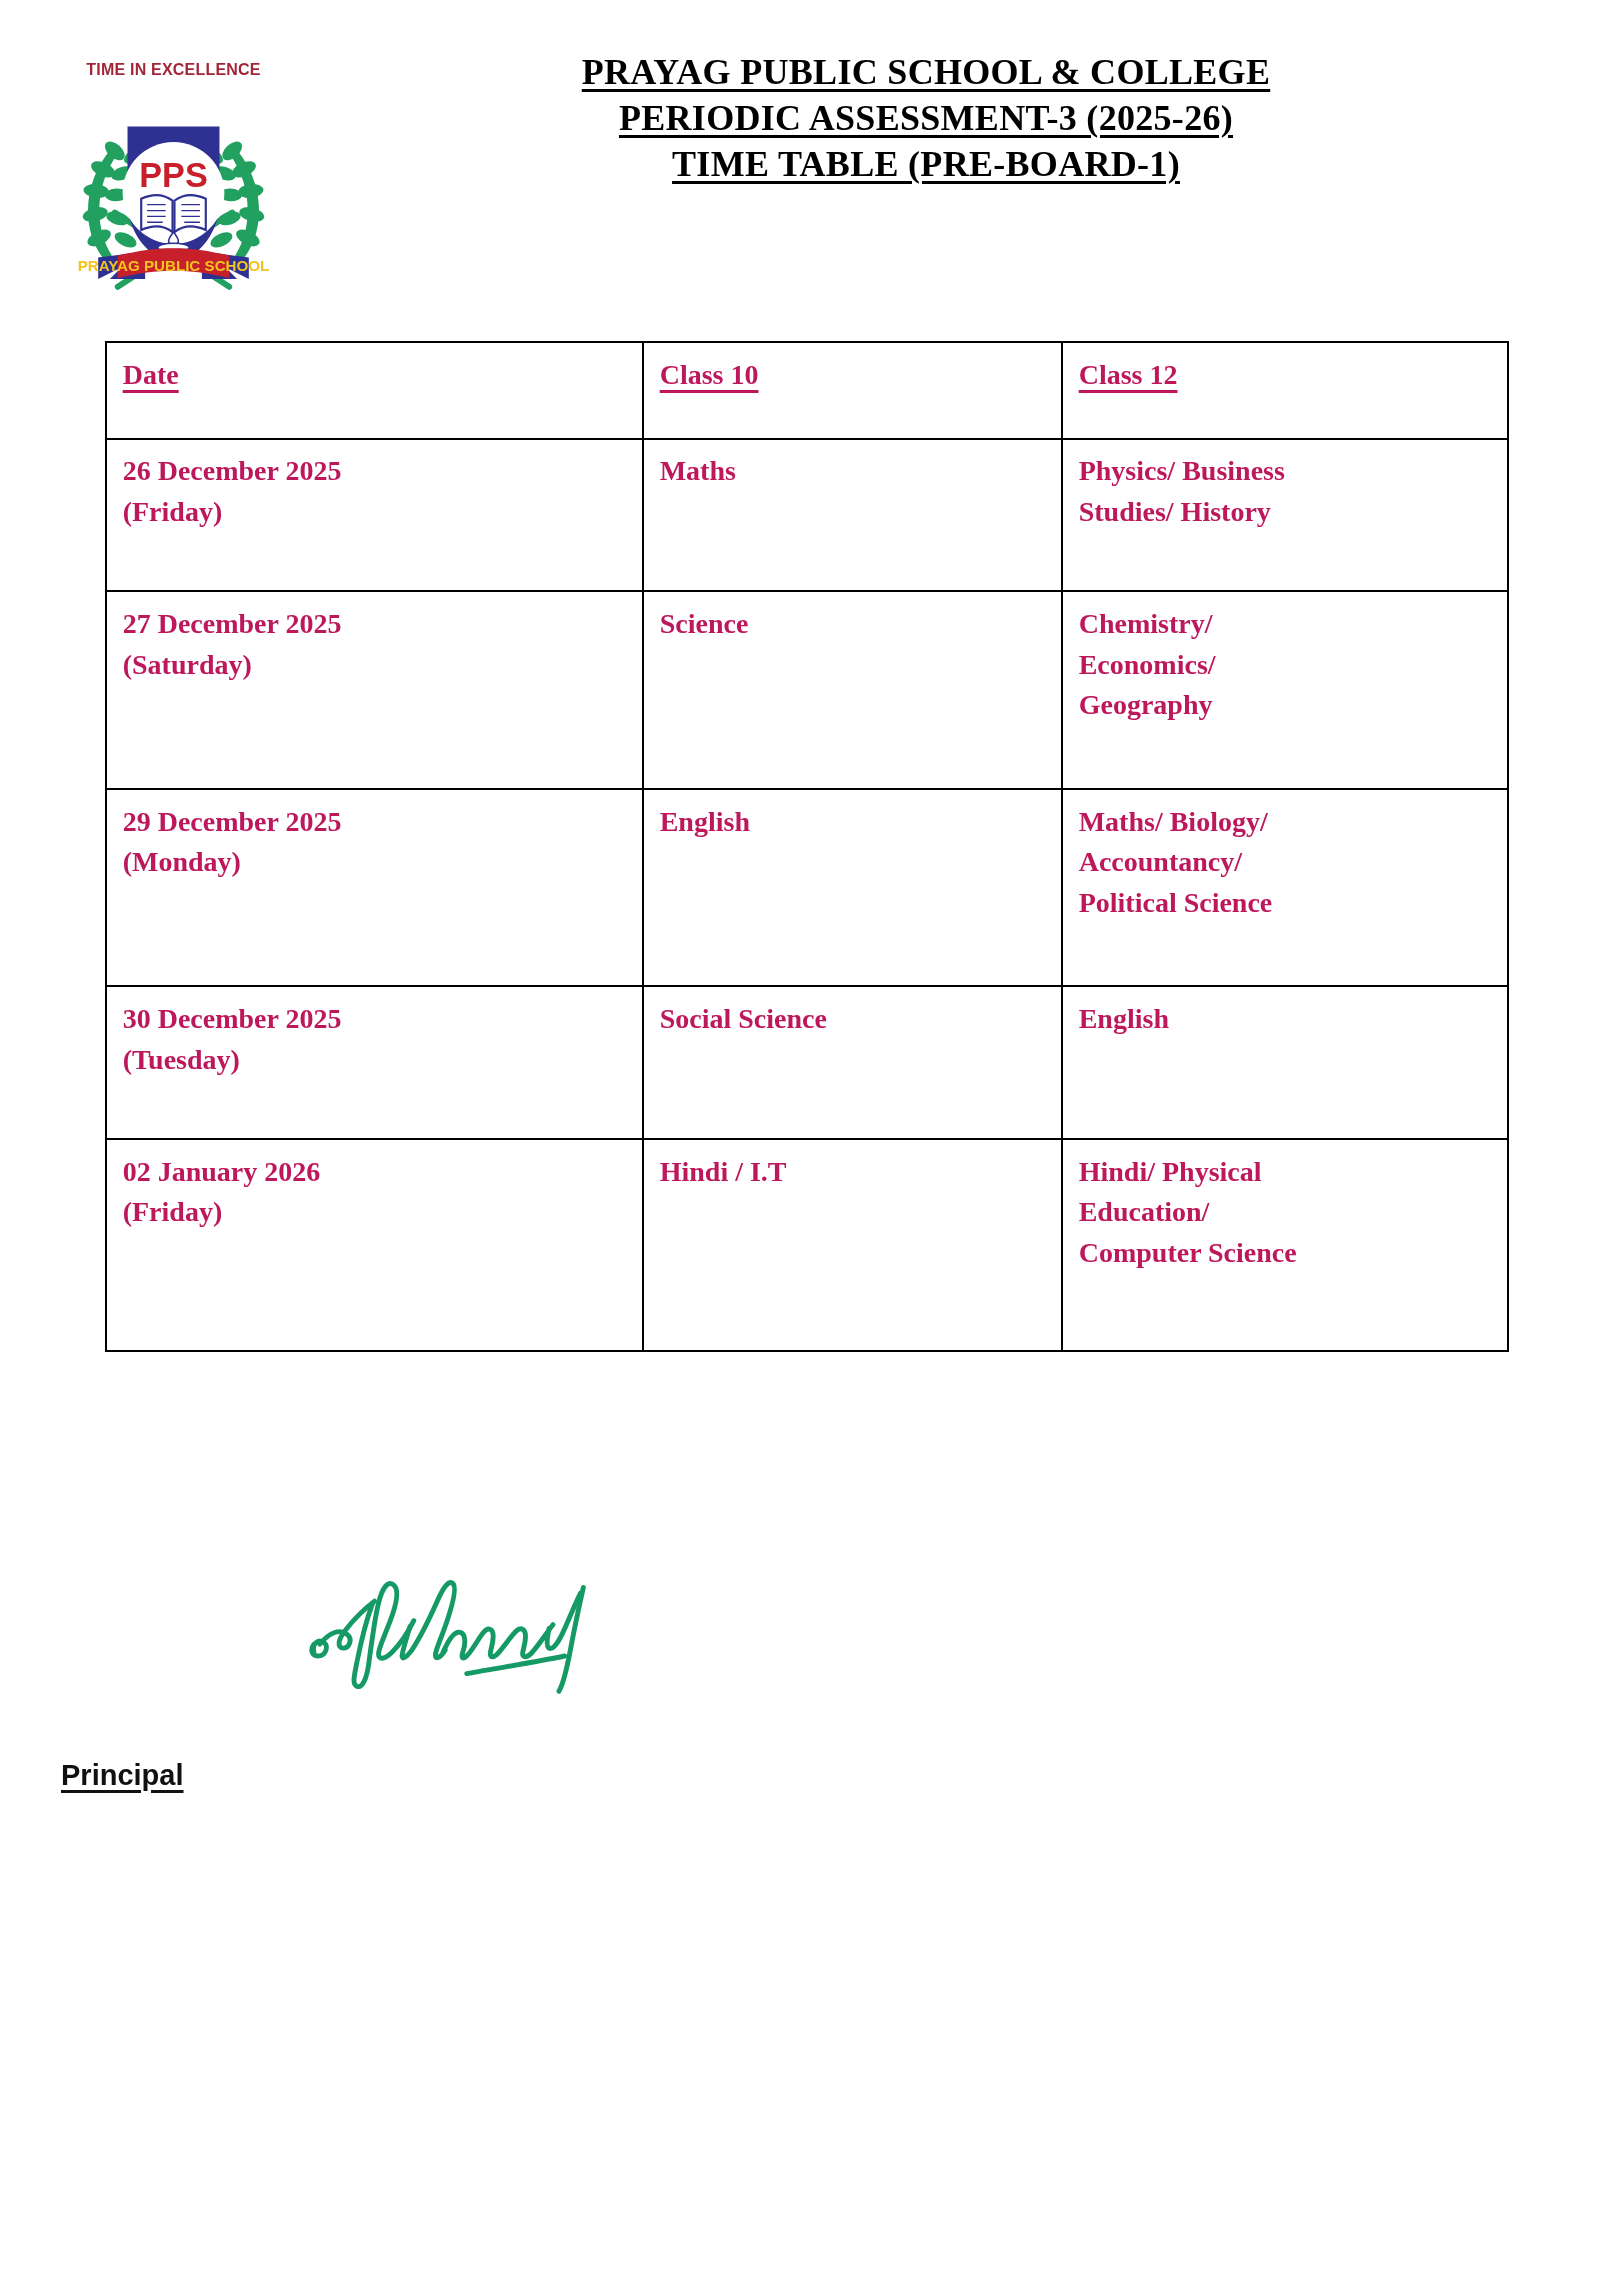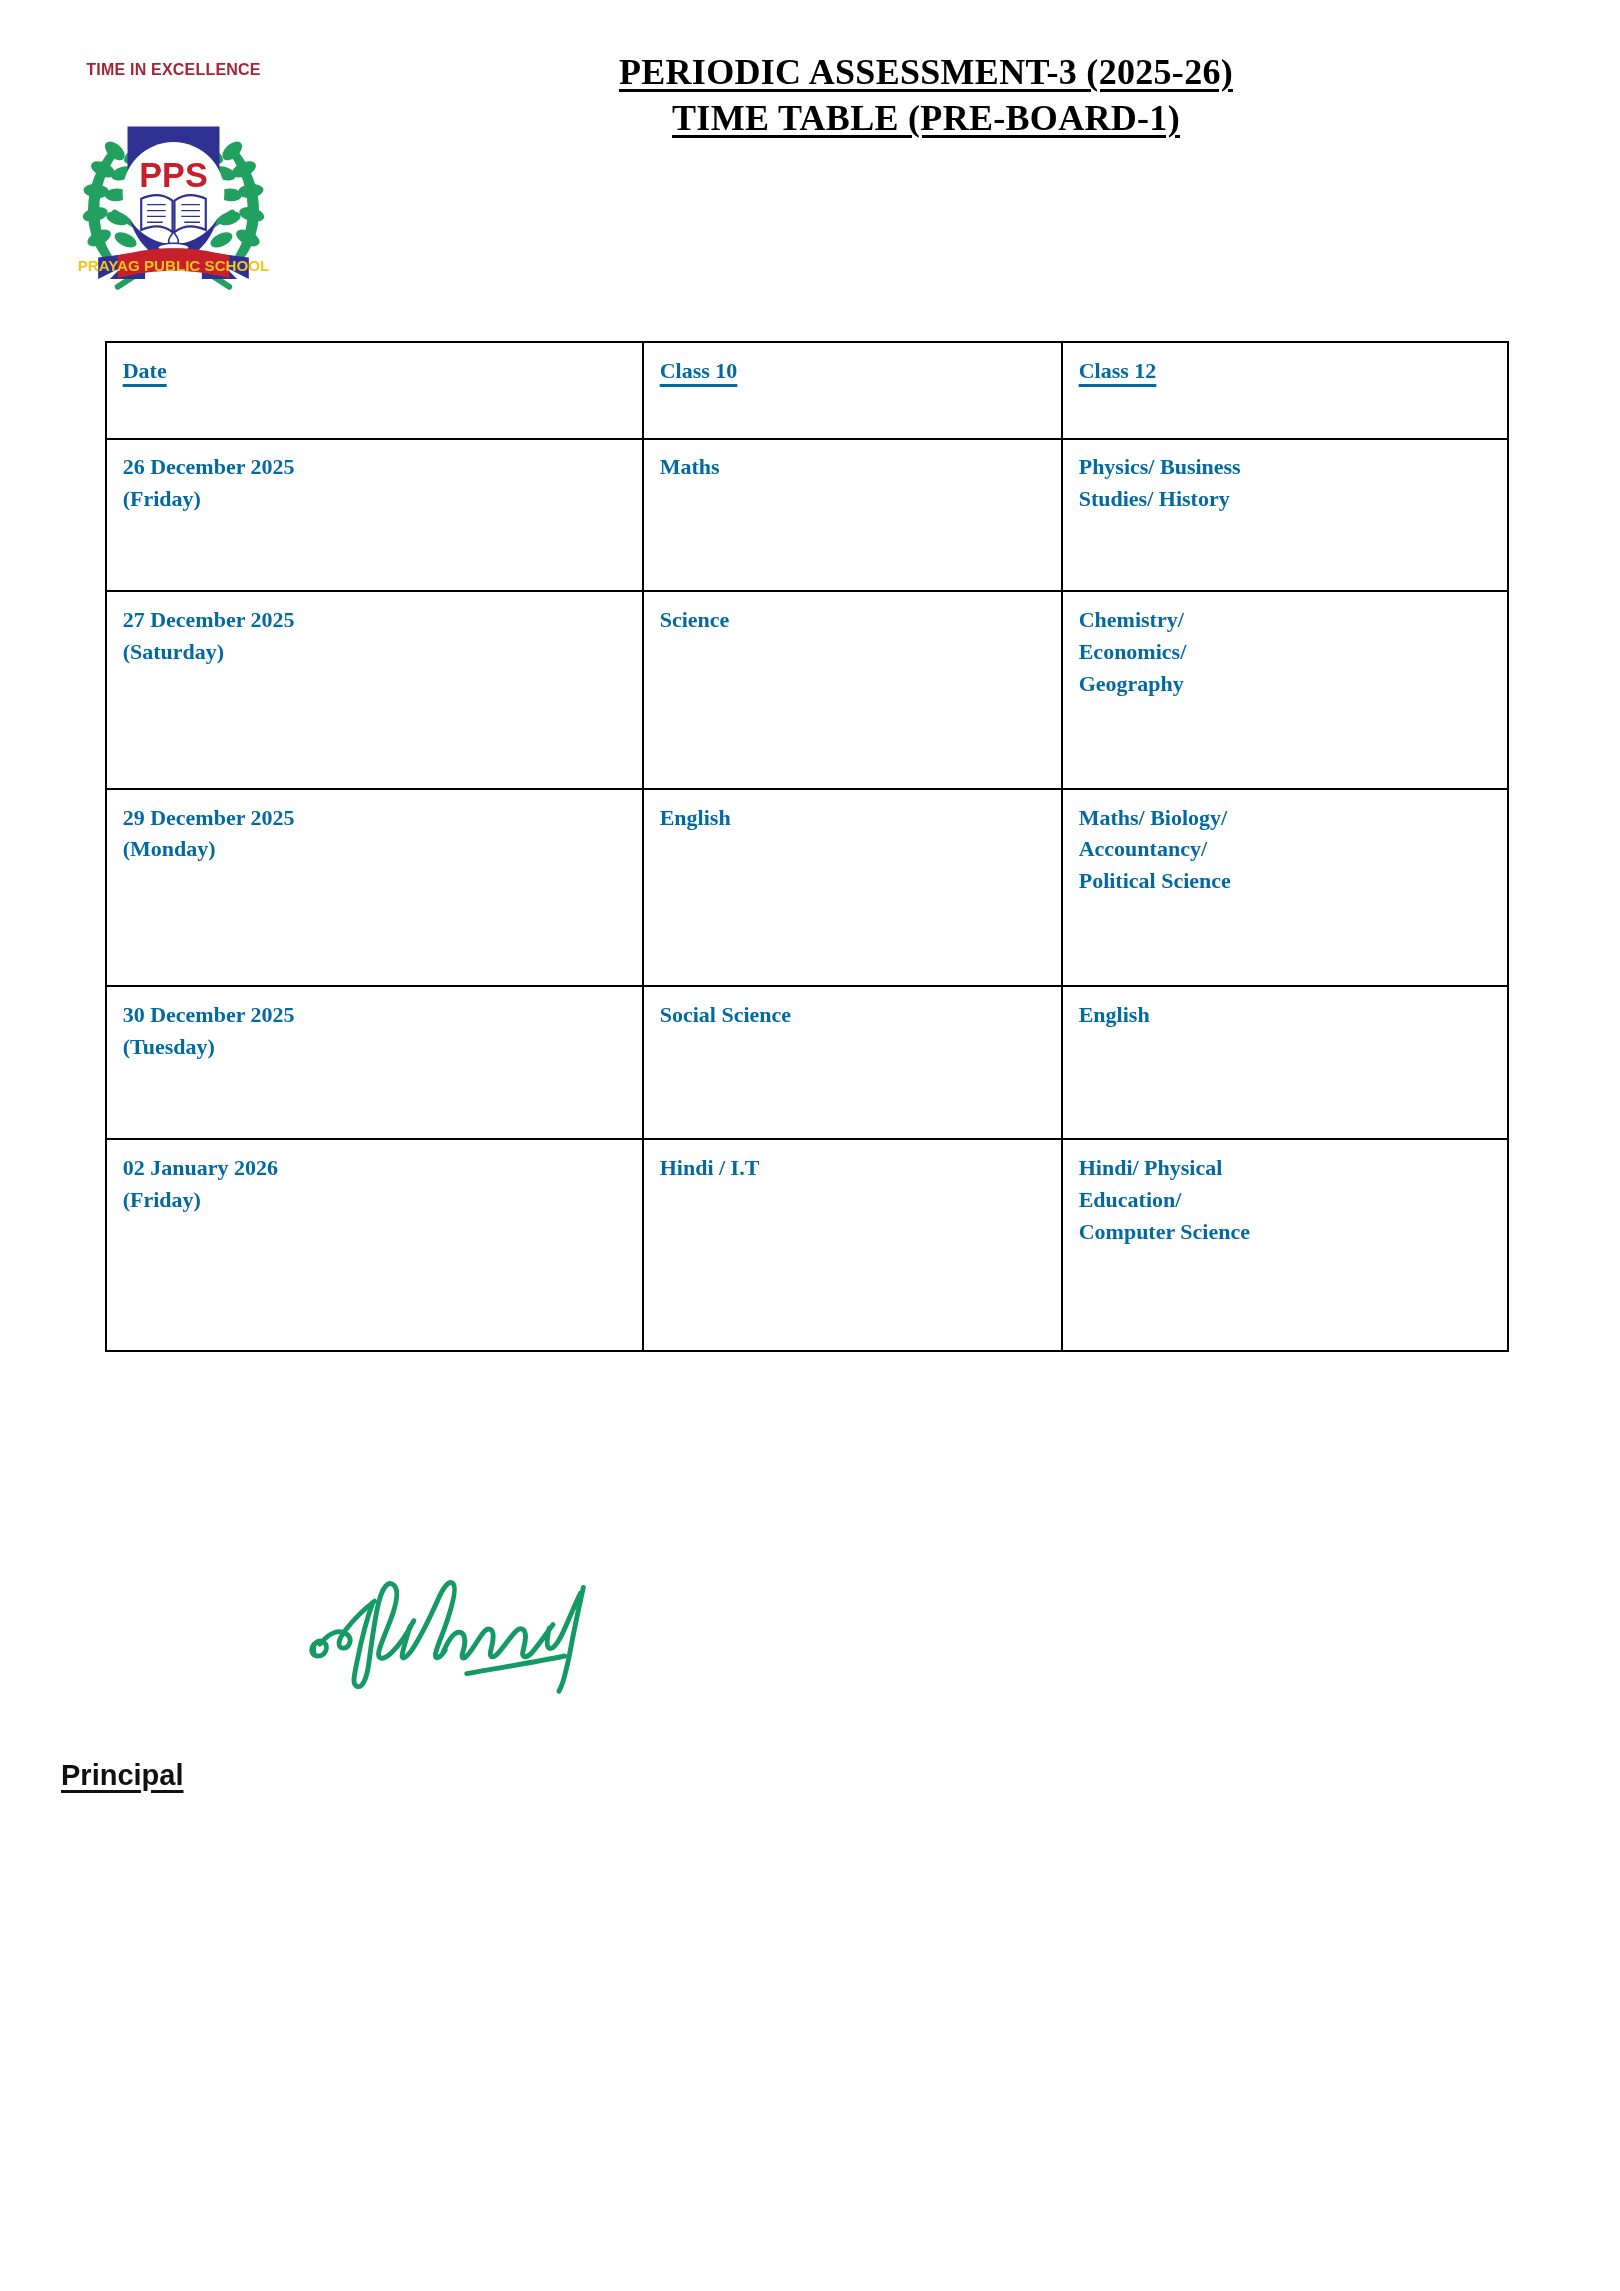--- a/index.html
+++ b/index.html
@@ -84,24 +84,24 @@
     width: 1402px;
     border-collapse: collapse;
     table-layout: fixed;
   }
   .tt-table td, .tt-table th {
     border: 2px solid #000000;
     vertical-align: top;
     padding: 11.8px 13.7px 11.8px 15.7px;
     font-family: "Liberation Serif", "DejaVu Serif", serif;
     font-weight: bold;
-    font-size: 22px;
+    font-size: 28px;
     line-height: 1.45;
     text-align: left;
-    color: #0369a1;
+    color: #be185d;
     margin-top: 6px;
   }
   .col-date   { width: 537px; }
   .col-c10    { width: 419px; }
   .col-c12    { width: 446px; }
 
   .tt-table thead th {
     height: 71px;
   }
   .hdr-text {
@@ -216,20 +216,23 @@
 
       <path d="M38 178 L86 172 L86 200 L50 200 L62 188 L38 200 Z" fill="#2e3192"></path>
       <path d="M192 178 L144 172 L144 200 L180 200 L168 188 L192 200 Z" fill="#2e3192"></path>
 
       <path d="M58 176 C100 166 130 166 172 176 L172 199 C130 189 100 189 58 199 Z" fill="#c8202b"></path>
       <text x="115" y="192" text-anchor="middle" font-family="Liberation Sans, DejaVu Sans, sans-serif" font-weight="bold" font-size="15.5" fill="#f2c41c">PRAYAG PUBLIC SCHOOL</text>
     </svg>
   </div>
 
   <div class="title-block">
+    <div class="title-line">
+      <span class="u">PRAYAG PUBLIC SCHOOL &amp; COLLEGE</span>
+    </div>
     <div class="title-line">
       <span class="u">PERIODIC ASSESSMENT-3 (2025-26)</span>
     </div>
     <div class="title-line">
       <span class="u">TIME TABLE (PRE-BOARD-1)</span>
     </div>
   </div>
 </div>
 
 <table class="tt-table">

